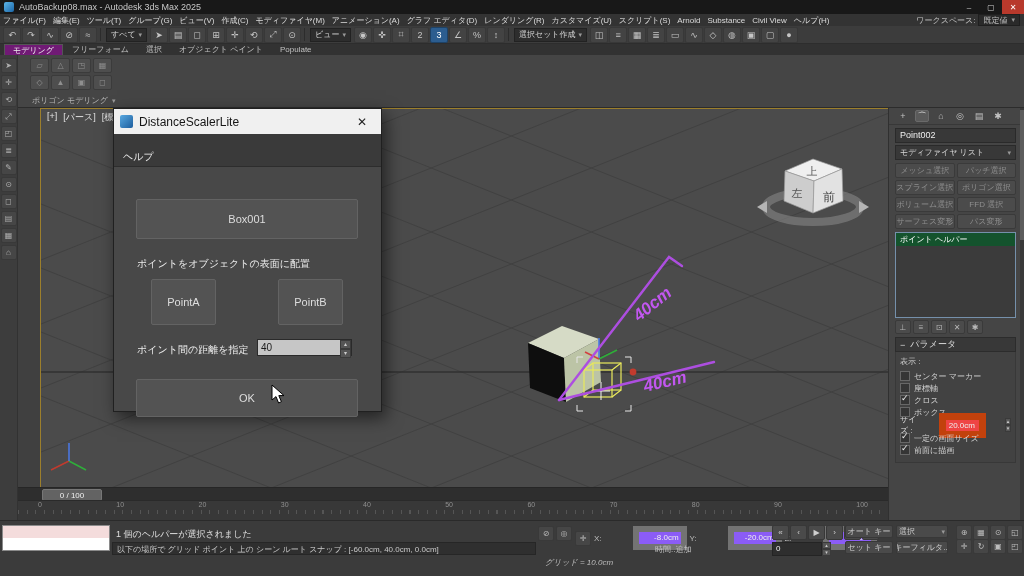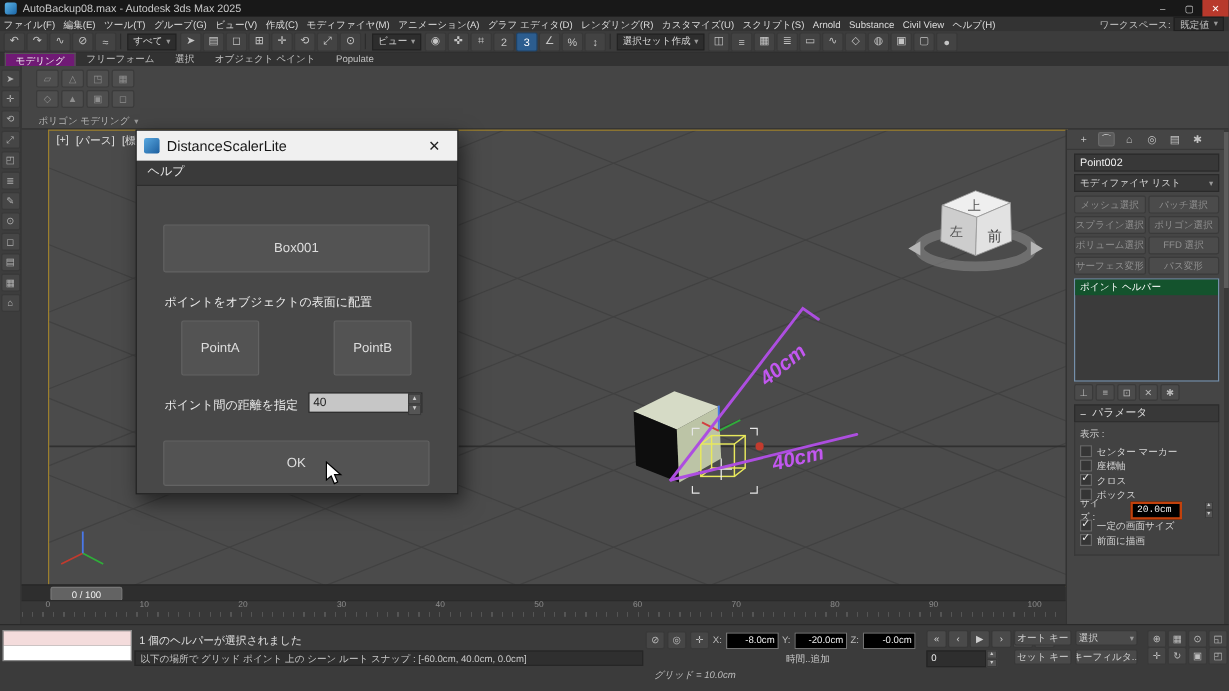--- a/index.html
+++ b/index.html
@@ -58,61 +58,61 @@
   .stackitem.on{background:#14532d;color:#fff;}
   .cp-stacktools{margin:0 8px 3px 6px;display:flex;gap:2px;}
   .stool{width:14px;height:12px;background:#4b4b4b;border:1px solid #3a3a3a;border-radius:2px;display:flex;align-items:center;justify-content:center;font-size:8px;color:#b8b8b8;}
   .cp-rollout{margin:0 8px 0 6px;height:13px;background:#383838;border:1px solid #2c2c2c;color:#ddd;font-size:9px;display:flex;align-items:center;gap:5px;padding:0 4px;}
   .cp-params{margin:0 8px 0 6px;background:#424242;border:1px solid #383838;border-top:none;padding:4px 4px 6px;}
   .plabel{font-size:8px;color:#cfcfcf;margin-bottom:3px;}
   .cbrow{display:flex;align-items:center;gap:4px;height:12px;font-size:8px;color:#d6d6d6;white-space:nowrap;}
   .cb{width:8px;height:8px;background:#353535;border:1px solid #676767;position:relative;flex:0 0 auto;}
   .cbrow.on .cb::after{content:"✓";position:absolute;left:0;top:-3px;font-size:9px;color:#eee;}
   .sizerow{display:flex;align-items:center;gap:19px;height:14px;font-size:8px;color:#d6d6d6;}
-  .sizefield{width:40px;height:11px;line-height:11px;background:#000000;border:2px solid #c2410c;color:#eee;padding:0 3px;font-family:Liberation Mono, monospace;}
+  .sizefield{width:40px;height:11px;line-height:11px;background:#ef4444;border:7px solid #c2410c;color:#eee;padding:0 3px;}
   .spincol{display:flex;flex-direction:column;width:9px;}
   .spincol span{height:5px;line-height:5px;font-size:5px;text-align:center;background:#555;color:#ccc;border:1px solid #3a3a3a;}
   #cp-scroll{position:absolute;right:0;top:0;width:4px;height:412px;background:#393939;}
   #cp-thumb{position:absolute;right:0;top:2px;width:4px;height:130px;background:#5c5c5c;}
   
   #timeline{left:18px;top:487px;width:870px;height:13px;background:#2e2e2e;border-top:1px solid #262626;box-sizing:border-box;}
   #timehandle{position:absolute;left:24px;top:1px;width:58px;height:10px;background:#636363;border:1px solid #777;border-radius:2px;font-size:8px;color:#f0f0f0;display:flex;align-items:center;justify-content:center;}
   #ruler{left:18px;top:500px;width:870px;height:20px;background:#383838;box-sizing:border-box;border-top:1px solid #2a2a2a;}
   #rulerticks{position:absolute;left:0;top:9px;width:870px;height:4px;background:repeating-linear-gradient(90deg,#555 0 1px,transparent 1px 8.7px);}
   #rulernums{position:absolute;left:20px;top:0;width:830px;display:flex;justify-content:space-between;font-size:7px;color:#8f8f8f;}
   
   #statusbar{left:0;top:520px;width:1024px;height:56px;background:#3b3b3b;border-top:1px solid #2a2a2a;box-sizing:border-box;font-size:8px;}
   #listener{position:absolute;left:2px;top:4px;width:108px;height:26px;border:1px solid #8a8a8a;box-sizing:border-box;}
   #listener .pink{height:12px;background:#f4dcdc;}
   #listener .white{height:12px;background:#ffffff;}
   #status1{position:absolute;left:116px;top:7px;font-size:9px;color:#e0e0e0;white-space:nowrap;}
   #status2{position:absolute;left:112px;top:21px;width:424px;height:13px;line-height:13px;background:#2f2f2f;border:1px solid #262626;color:#c9c9c9;padding:0 4px;white-space:nowrap;overflow:hidden;box-sizing:border-box;}
   #lockicons{position:absolute;left:538px;top:5px;display:flex;gap:2px;}
   .sbicon{width:14px;height:13px;background:#464646;border:1px solid #393939;border-radius:2px;display:flex;align-items:center;justify-content:center;font-size:8px;color:#bdbdbd;}
   #coords{position:absolute;left:575px;top:5px;display:flex;align-items:center;gap:3px;color:#bdbdbd;}
-  .cfield{width:38px;height:12px;line-height:12px;background:#000000;border:1px solid #737373;color:#eee;text-align:right;padding:0 2px;}
+  .cfield{width:38px;height:12px;line-height:12px;background:#8b5cf6;border:6px solid #737373;color:#eee;text-align:right;padding:0 2px;margin-left:28px;}
   #gridlabel{position:absolute;left:545px;top:36px;color:#bdbdbd;font-style:italic;}
   #playback{position:absolute;left:772px;top:4px;display:flex;gap:1px;}
   .pbtn{width:15px;height:13px;background:#4a4a4a;border:1px solid #383838;border-radius:2px;display:flex;align-items:center;justify-content:center;font-size:8px;color:#cfcfcf;}
   #timetag{position:absolute;left:655px;top:23px;color:#c9c9c9;}
   #framefield{position:absolute;left:772px;top:21px;display:flex;}
   #framefield .ffld{width:42px;height:12px;line-height:12px;background:#2e2e2e;border:1px solid #242424;color:#eee;padding:0 3px;}
   #autokey{position:absolute;left:845px;top:4px;width:48px;height:13px;}
   #setkey{position:absolute;left:845px;top:20px;width:48px;height:13px;}
   #selcombo{position:absolute;left:896px;top:4px;width:52px;height:13px;justify-content:space-between;}
   #keyfilters{position:absolute;left:896px;top:20px;width:52px;height:13px;}
   .skbtn{background:#4a4a4a;border:1px solid #383838;border-radius:2px;color:#cfcfcf;font-size:8px;display:flex;align-items:center;justify-content:center;white-space:nowrap;overflow:hidden;box-sizing:border-box;padding:0 2px;}
   #navgrid{position:absolute;left:956px;top:4px;display:grid;grid-template-columns:repeat(4,16px);grid-auto-rows:13px;gap:1px;}
   
   #dialog{left:113px;top:108px;width:267px;height:302px;background:#484848;border:1px solid #202020;box-shadow:4px 6px 16px rgba(0,0,0,.55);z-index:50;}
   #dlg-titlebar{height:25px;background:#f0f0f0;display:flex;align-items:center;gap:6px;padding:0 6px;box-sizing:border-box;}
   #dlg-icon{width:13px;height:13px;border-radius:2px;background:linear-gradient(135deg,#58a8e0,#1d5e9e);}
   #dlg-title{font-size:12px;color:#161616;}
   #dlg-close{margin-left:auto;width:26px;text-align:center;font-size:12px;color:#222;}
-  #dlg-menu{height:21px;background:#3a3a3a;border-bottom:1px solid #2d2d2d;display:flex;align-items:flex-end;padding:4px 9px;font-size:10px;color:#ececec;box-sizing:border-box;}
+  #dlg-menu{height:21px;background:#3a3a3a;border-bottom:1px solid #2d2d2d;display:flex;align-items:flex-start;padding:16px 9px;font-size:10px;color:#ececec;box-sizing:border-box;}
   #dlg-body{position:relative;height:254px;}
   .dlgbtn{position:absolute;background:#535353;border:1px solid #636363;border-radius:2px;color:#dedede;display:flex;align-items:center;justify-content:center;font-size:11px;}
   #dlg-label1,#dlg-label2{position:absolute;font-size:10px;color:#ececec;white-space:nowrap;}
   #dlg-spin{position:absolute;left:143px;top:172px;width:95px;height:17px;display:flex;border:1px solid #2a2a2a;box-sizing:border-box;}
   #dlg-spin input{flex:1;min-width:0;background:#c6c6c6;border:none;font-size:10px;color:#1c1c1c;padding:0 3px;font-family:inherit;}
   #dlg-spin .spincol{width:11px;}
   #dlg-spin .spincol span{height:7px;line-height:7px;font-size:6px;}
   #cursor{left:271px;top:384px;width:16px;height:22px;z-index:99;}
 </style>
 </head>

